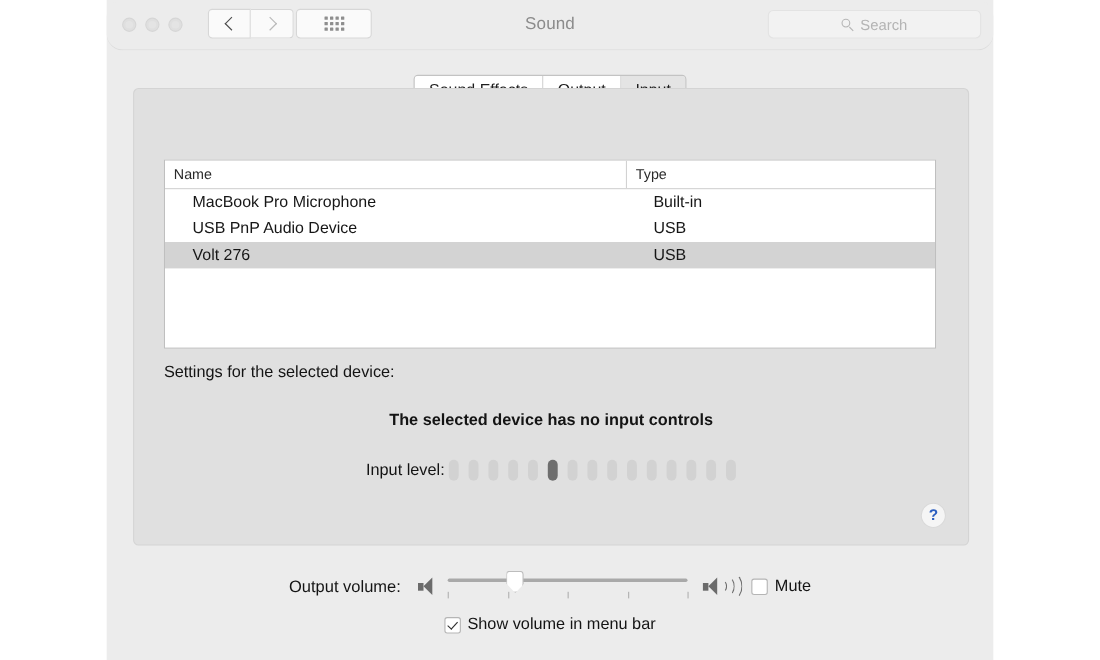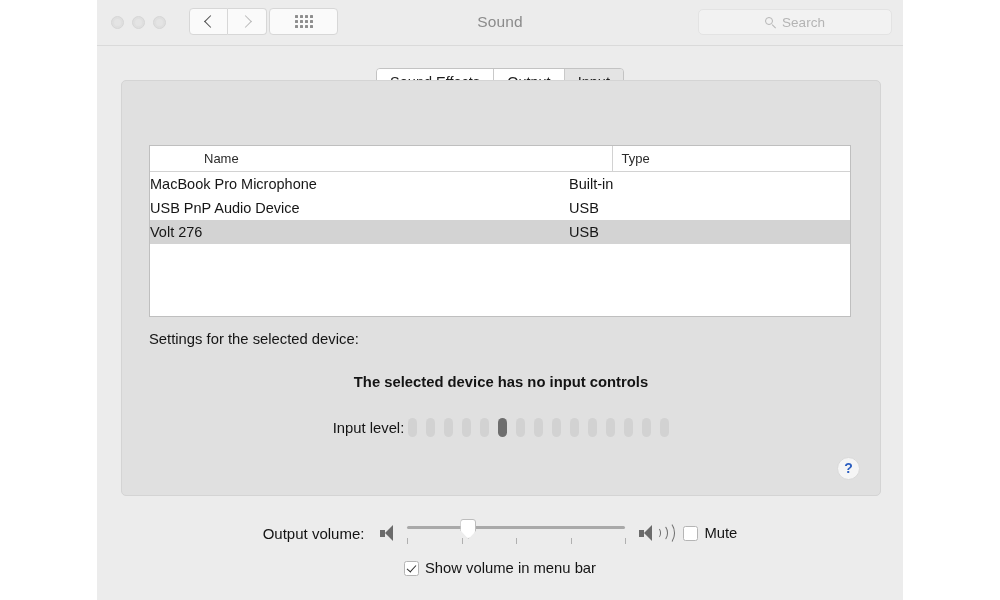--- a/index.html
+++ b/index.html
@@ -25,20 +25,21 @@
     box-sizing: border-box;
   }
 
   
   .titlebar {
     position: relative;
     height: 46px;
     background: #ececec;
     border-bottom: 1px solid #dadada;
     box-sizing: border-box;
+    border-radius: 15px;
   }
   .traffic {
     position: absolute;
     left: 14px;
     top: 16px;
     display: flex;
     gap: 8px;
   }
   .light {
     width: 13px;
@@ -235,34 +236,34 @@
     border-bottom: 1px solid #d2d2d2;
     box-sizing: border-box;
   }
   .th {
     font-size: 13px;
     color: #2a2a2a;
     line-height: 25px;
     padding-left: 8px;
     box-sizing: border-box;
   }
-  .th.name { width: 419px; margin-left: 46px; }
+  .th.name { width: 419px; }
   .th.type { width: 239px; border-left: 1px solid #d2d2d2; }
 
   .trow {
     display: flex;
     height: 24px;
     align-items: center;
     box-sizing: border-box;
   }
   .trow.selected { background: #d3d3d3; }
   .td {
     font-size: 14.5px;
     color: #161616;
-    padding-left: 0;
+    padding-left: 25px;
     box-sizing: border-box;
   }
   .td.name { width: 419px; }
   .td.type { width: 281px; }
 
   
   .settings-label {
     position: absolute;
     left: 27px;
     top: 250px;

